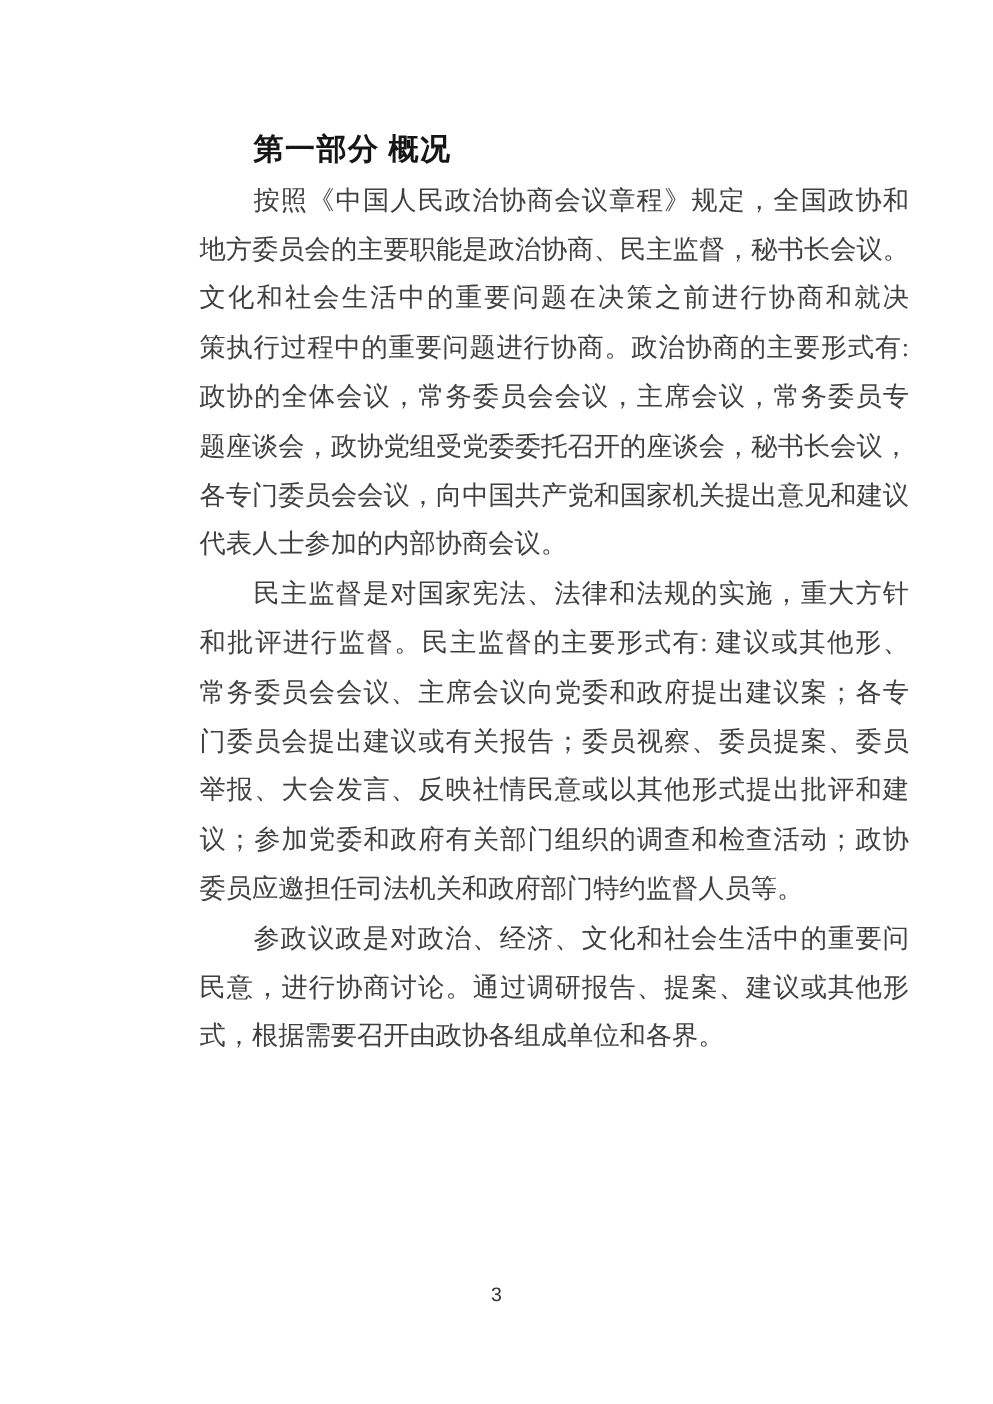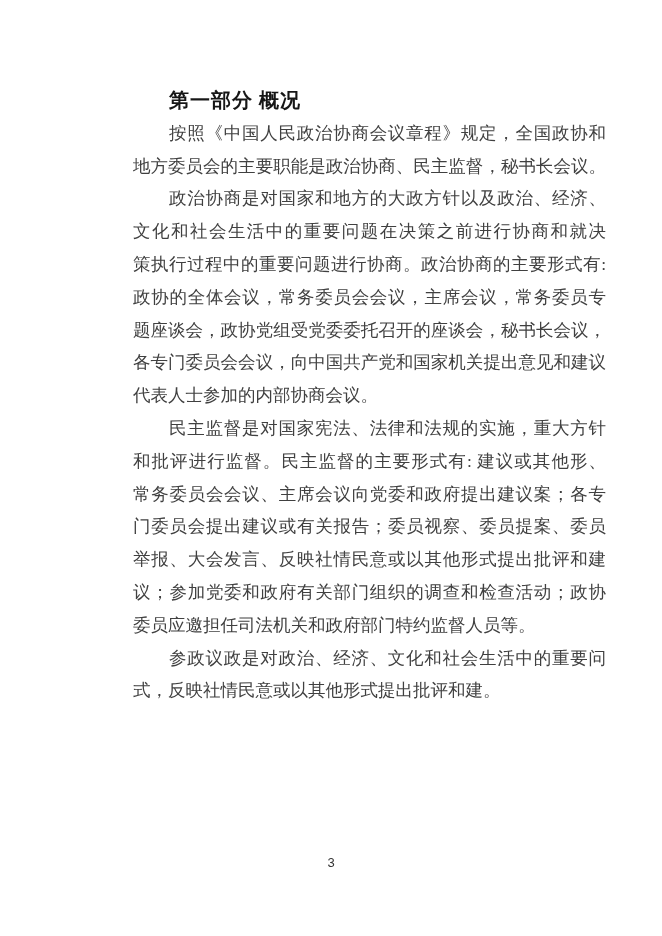--- a/index.html
+++ b/index.html
@@ -63,31 +63,31 @@
   }
 </style>
 </head>
 <body>
 
 <div class="page">
   <div class="text-block">
       <div class="line h">第一部分 概况</div>
       <div class="line indent">按照《中国人民政治协商会议章程》规定，全国政协和</div>
       <div class="line">地方委员会的主要职能是政治协商、民主监督，秘书长会议。</div>
-      <div class="line indent">政治协商是对国家和地方的大政方针以及政治、经济、</div>
       <div class="line">文化和社会生活中的重要问题在决策之前进行协商和就决</div>
       <div class="line">策执行过程中的重要问题进行协商。政治协商的主要形式有:</div>
       <div class="line">政协的全体会议，常务委员会会议，主席会议，常务委员专</div>
       <div class="line">题座谈会，政协党组受党委委托召开的座谈会，秘书长会议，</div>
       <div class="line">各专门委员会会议，向中国共产党和国家机关提出意见和建议</div>
       <div class="line last">代表人士参加的内部协商会议。</div>
       <div class="line indent">民主监督是对国家宪法、法律和法规的实施，重大方针</div>
       <div class="line">和批评进行监督。民主监督的主要形式有: 建议或其他形、</div>
       <div class="line">常务委员会会议、主席会议向党委和政府提出建议案；各专</div>
       <div class="line">门委员会提出建议或有关报告；委员视察、委员提案、委员</div>
       <div class="line">举报、大会发言、反映社情民意或以其他形式提出批评和建</div>
       <div class="line">议；参加党委和政府有关部门组织的调查和检查活动；政协</div>
       <div class="line last">委员应邀担任司法机关和政府部门特约监督人员等。</div>
       <div class="line indent">参政议政是对政治、经济、文化和社会生活中的重要问</div>
-      <div class="line last">式，反映社情民意或以其他形式提出批评和建。</div>
+      <div class="line">民意，进行协商讨论。通过调研报告、提案、建议或其他形</div>
+      <div class="line last">式，根据需要召开由政协各组成单位和各界。</div>
     </div>
   <div class="page-number">3</div>
 </div>
 
 </body></html>

